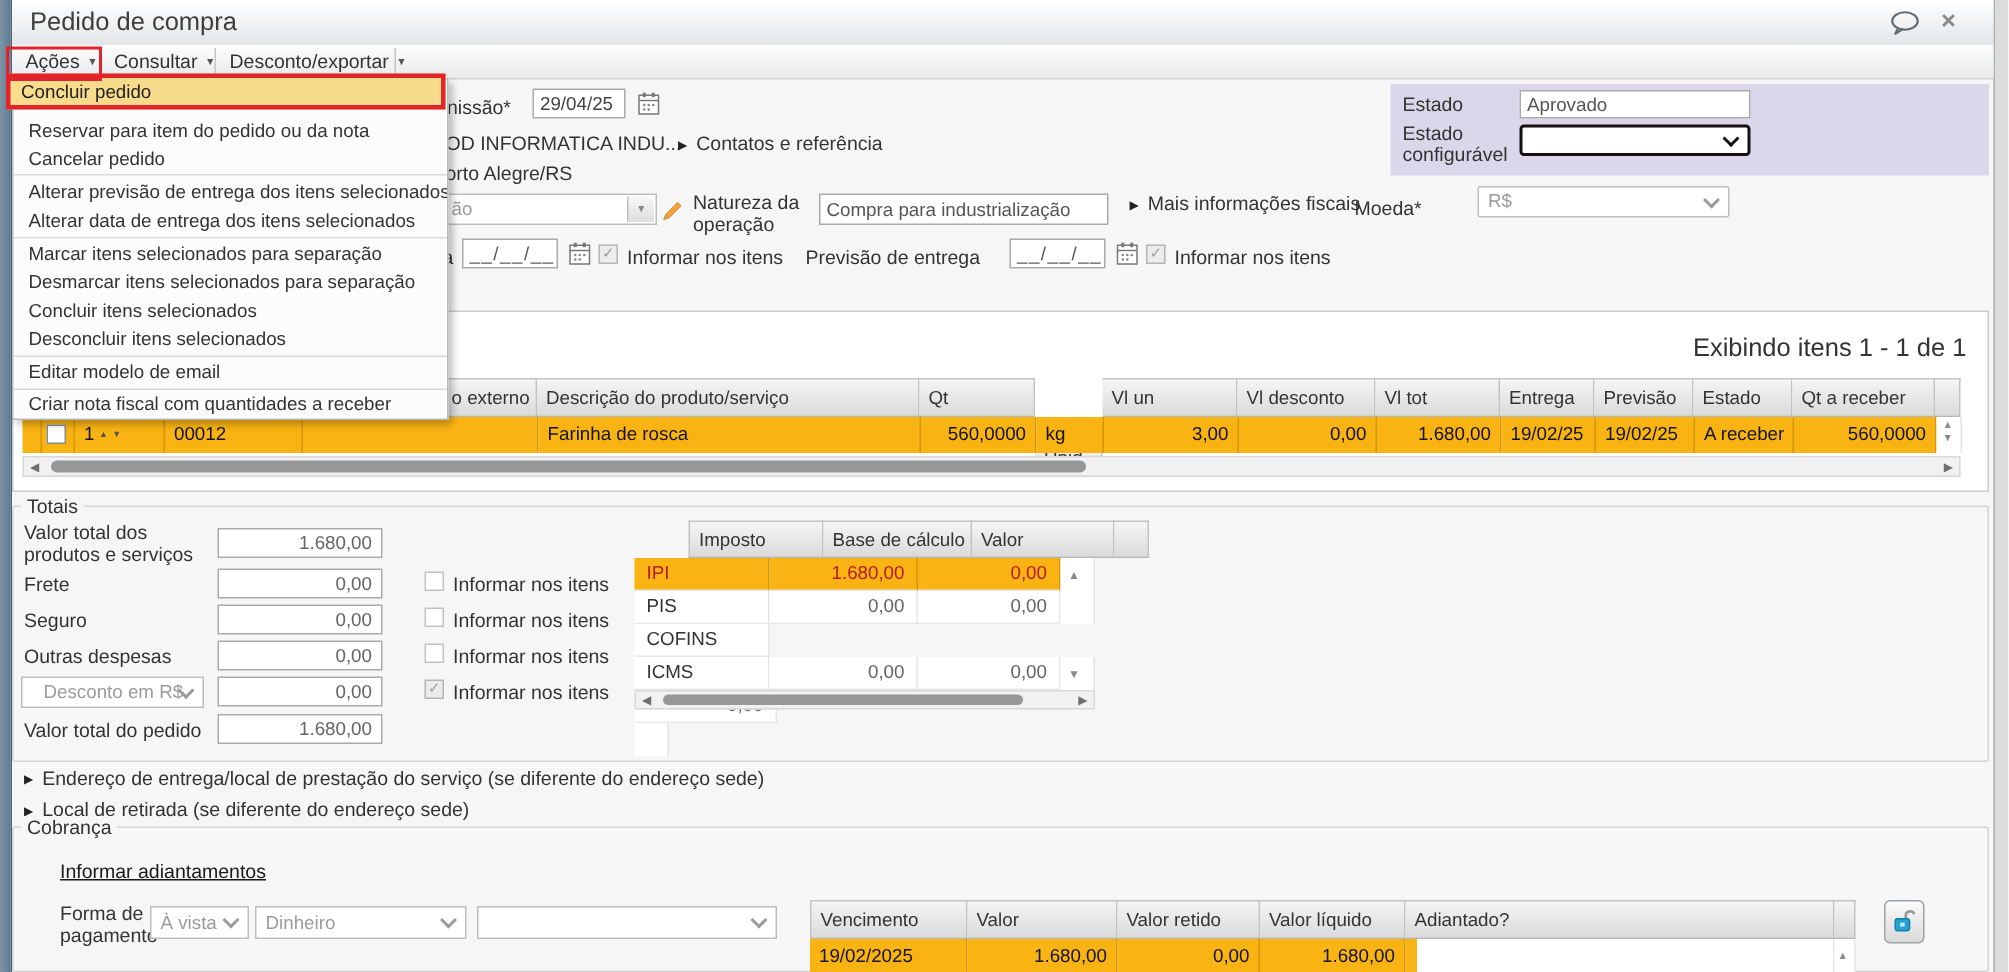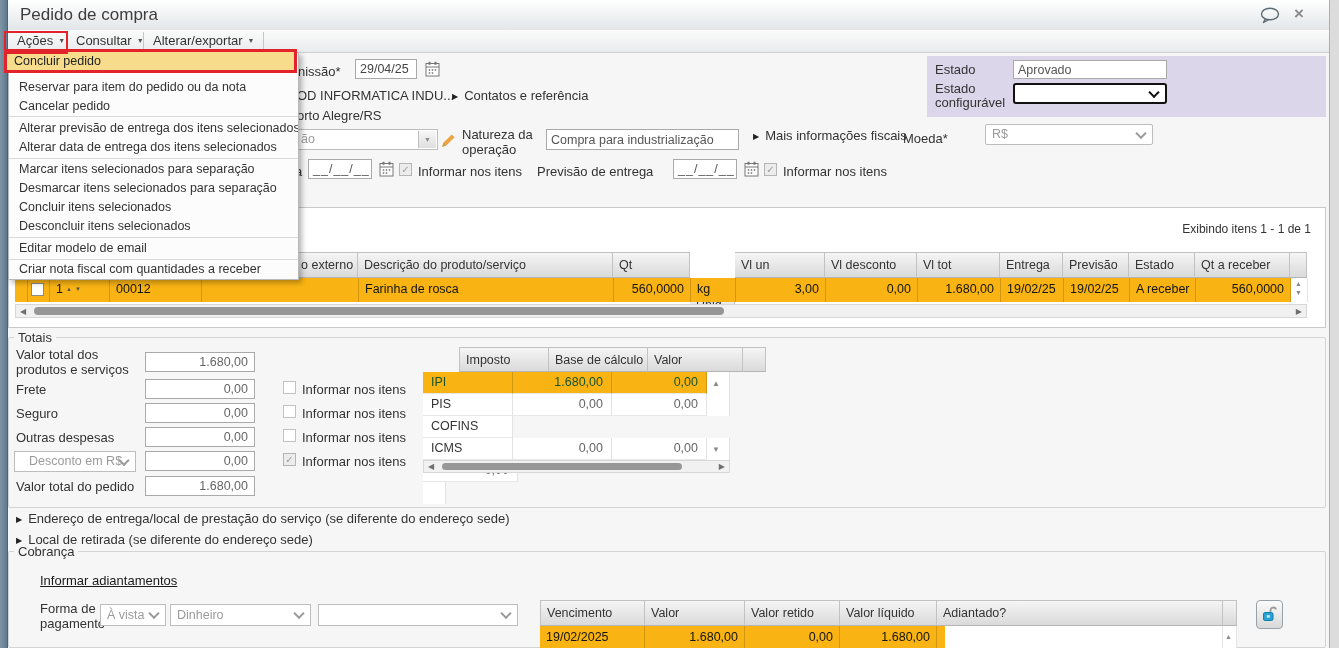--- a/index.html
+++ b/index.html
@@ -46,21 +46,21 @@
   .th{box-sizing:border-box;background:linear-gradient(#f5f5f5,#dadada);border-right:1px solid #c2c2c2;
       border-top:1px solid #c2c2c2;border-bottom:1px solid #b5b5b5;padding:5px 4px 0 6px;font-size:12.5px;
       color:#333;white-space:nowrap;overflow:hidden;height:26px;}
   .td{box-sizing:border-box;background:var(--highlight_orange,#f9b414);border-right:1px solid rgba(110,75,0,.28);
       padding:4px 6px 0 6px;font-size:12.5px;color:#141414;white-space:nowrap;overflow:hidden;height:24px;}
   .td.r{text-align:right;}
   .td.white{background:#fff;border-right:1px solid #e4e4e4;}
   .itd{box-sizing:border-box;background:#fff;border-right:1px solid #e3e3e3;border-bottom:1px solid #e8e8e8;
        padding:3px 8px 0 8px;font-size:12.5px;color:#333;white-space:nowrap;overflow:hidden;height:22px;}
   .itd.r{text-align:right;}
-  .itd.orange{background:var(--highlight_orange,#f9b414);color:#14532d;border-right:1px solid rgba(110,75,0,.28);}
+  .itd.orange{background:var(--highlight_orange,#f9b414);color:#b91c1c;border-right:1px solid rgba(110,75,0,.28);}
   .sortarr{font-size:6px;color:#555;margin-left:3px;vertical-align:2px;}
   .scroll-h{box-sizing:border-box;background:#f1f1f1;border:1px solid #d7d7d7;}
   .thumb{position:absolute;top:2px;height:8px;border-radius:4px;background:#979797;}
   .sarr{position:absolute;font-size:8px;color:#6f6f6f;line-height:10px;}
   .fieldset{box-sizing:border-box;border:1px solid #d4d4d4;border-radius:2px;}
   .legend{background:#f6f6f6;padding:0 4px;color:#333;font-size:13px;white-space:nowrap;}
   .estado-panel{background:var(--estado_panel_purple,#dbd6e9);}
   .link{color:#1a1a1a;text-decoration:underline;white-space:nowrap;}
   .lockbtn{box-sizing:border-box;width:27px;height:29px;border:1px solid #9aa2a8;border-radius:4px;
            background:linear-gradient(#fbfbfb,#d9d9d9);text-align:center;padding-top:4px;}
@@ -82,21 +82,21 @@
       </svg>
     </div>
     <div class="a close-x">×</div>
   </div>
 
   <div class="a menubar">
     <div class="a mtab" style="left:0;"><span>Ações</span><span class="arr">▼</span></div>
     <div class="a mtab-sep" style="left:58px;"></div>
     <div class="a mtab" style="left:59px;"><span>Consultar</span><span class="arr">▼</span></div>
     <div class="a mtab-sep" style="left:135px;"></div>
-    <div class="a mtab" style="left:136px;"><span>Alterar/exportar</span><span class="arr">▼</span></div>
+    <div class="a mtab" style="left:136px;"><span>Desconto/exportar</span><span class="arr">▼</span></div>
     <div class="a mtab-sep" style="left:255px;"></div>
   </div>
   <div class="a red-box" style="left:4px;top:31px;width:60px;height:19px;"></div>
 
   <div class="a frag" style="left:298px;top:64px;">nissão*</div>
   <div class="a inp" style="left:355px;top:59px;width:62px;height:20px;">29/04/25</div>
   <div class="a" style="left:425px;top:61px;">
     <svg width="15" height="16" viewBox="0 0 15 16">
         <rect x="1" y="2.5" width="13" height="12.5" fill="#fff" stroke="#777"></rect>
         <line x1="1" y1="6" x2="14" y2="6" stroke="#777"></line>
@@ -175,21 +175,21 @@
         <circle cx="7.5" cy="9" r="0.9" fill="#888"></circle>
         <circle cx="10.5" cy="9" r="0.9" fill="#888"></circle>
         <circle cx="4.5" cy="12" r="0.9" fill="#888"></circle>
         <circle cx="7.5" cy="12" r="0.9" fill="#888"></circle>
       </svg>
   </div>
   <div class="a cb checked" style="left:764px;top:163px;">✓</div>
   <div class="a lbl" style="left:783px;top:164px;">Informar nos itens</div>
 
   <div class="a" style="left:8px;top:207px;width:1318px;height:121px;background:#fff;border:1px solid #c9c9c9;box-sizing:border-box;">
-    <div class="a lbl" style="right:14px;top:14px;font-size:12px;">Exibindo itens 1 - 1 de 1</div>
+    <div class="a lbl" style="right:14px;top:14px;font-size:17px;">Exibindo itens 1 - 1 de 1</div>
 
     <div class="a trow" style="left:6px;top:44px;">
       <div class="th" style="width:12px;border-left:1px solid #c2c2c2;"></div>
       <div class="th" style="width:22px;"></div>
       <div class="th" style="width:60px;"></div>
       <div class="th" style="width:92px;"></div>
       <div class="th" style="width:157px;padding-left:100px;">o externo</div>
       <div class="th" style="width:255px;">Descrição do produto/serviço</div>
       <div class="th" style="width:77px;">Qt</div>
       <div class="th" style="width:45px;margin-top:40px;">Unid</div>

